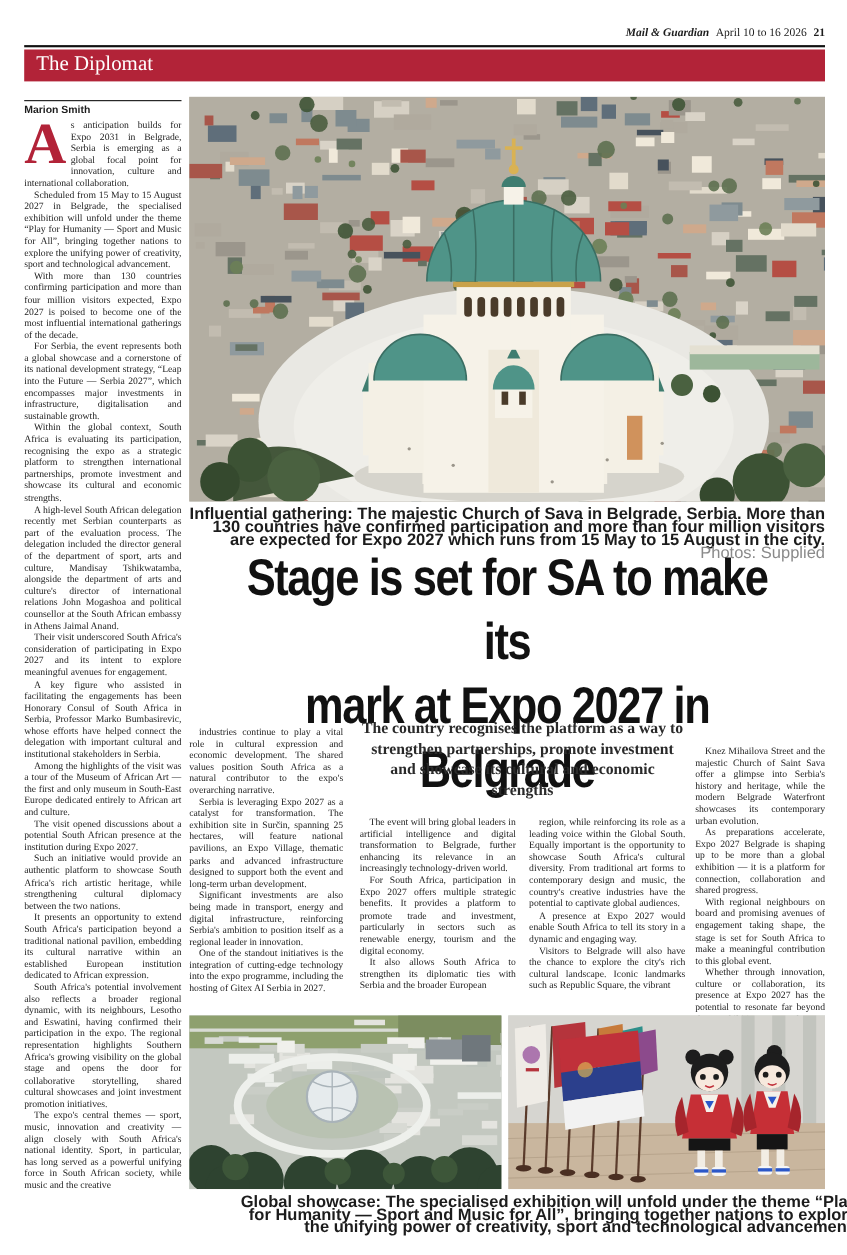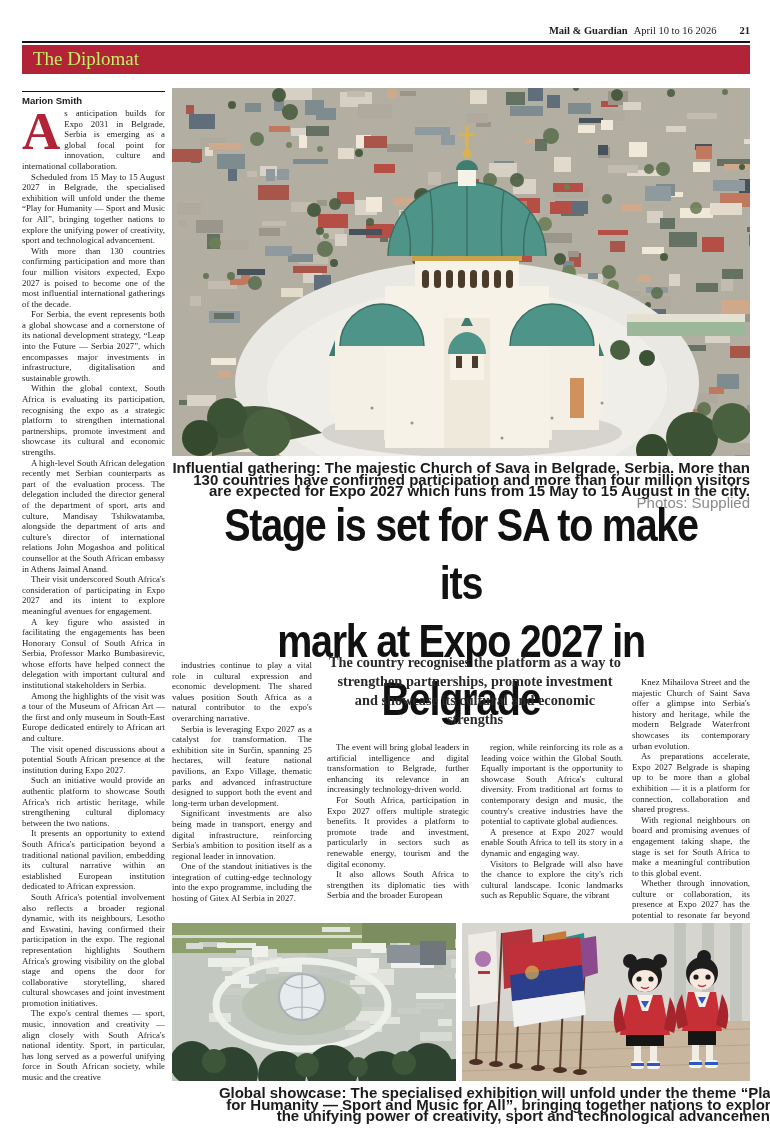--- a/index.html
+++ b/index.html
@@ -1,25 +1,25 @@
 <!DOCTYPE html>
 <html lang="en"><head>
 <meta charset="utf-8">
 <style>
   html,body{margin:0;padding:0;background:#ddd;}
   .page{position:relative;width:770px;height:1141px;background:#fff;margin:0 auto;overflow:hidden;
         font-family:"Liberation Serif",serif;color:#1c1c1c;}
   
   .masthead{position:absolute;top:25px;right:20px;font-size:10.5px;white-space:nowrap;}
-  .masthead .mg{font-weight:bold;}
+  .masthead .mg{font-style:italic;font-weight:bold;}
   .masthead .date{margin-left:6px;}
-  .masthead .pageno{font-weight:bold;margin-left:23px;}
+  .masthead .pageno{font-weight:bold;margin-left:6px;}
   .top-rule{position:absolute;top:41px;left:22px;right:20px;height:2px;background:#111;}
   .banner{position:absolute;top:45px;left:22px;right:20px;height:29px;background:#b22338;}
-  .banner span{display:block;padding:3px 0 0 11px;color:#bef264;font-size:19px;font-family:"Liberation Serif",serif;}
+  .banner span{display:block;padding:3px 0 0 11px;color:#ffffff;font-size:19px;font-family:"Liberation Serif",serif;}
   
   .byline{position:absolute;top:91px;left:22px;width:143px;border-top:1.5px solid #111;
           font-family:"Liberation Sans",sans-serif;font-weight:bold;font-size:9.5px;padding-top:3px;}
   .col{position:absolute;font-size:8.8px;line-height:10.6px;text-align:justify;overflow:hidden;}
   .col p{margin:0;text-indent:9px;}
   .col p.noindent,.col .lead-para{text-indent:0;}
   .col1{top:108px;left:22px;width:143px;height:1028px;}
   .dropcap{float:left;font-size:53px;line-height:41px;font-weight:bold;margin:3px 4px 0 0;color:#b22338;}
   
   .main-photo{position:absolute;top:88px;left:172px;width:578px;height:368px;overflow:hidden;background:#b7b2a6;}

